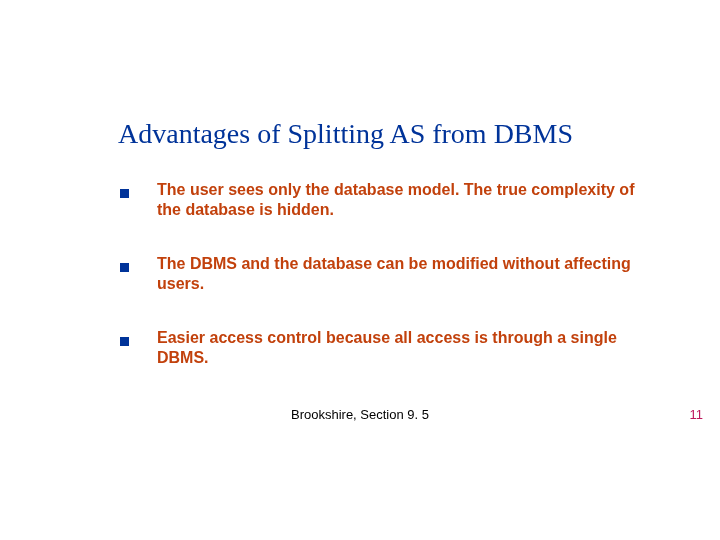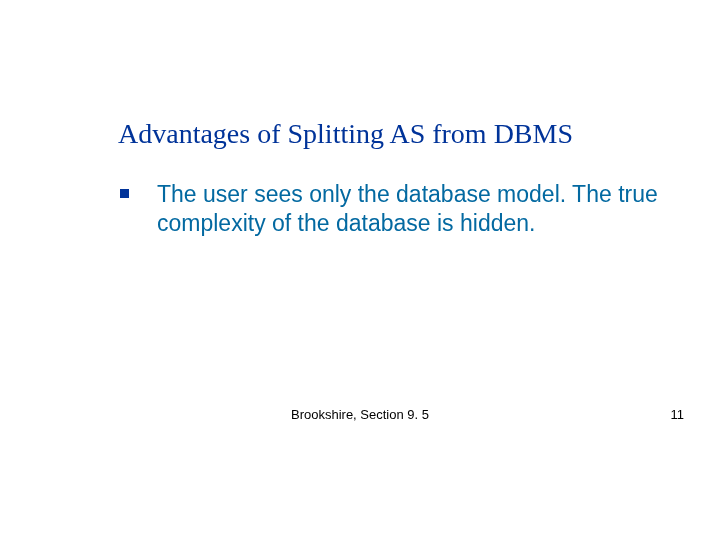--- a/index.html
+++ b/index.html
@@ -42,56 +42,65 @@
   }
   .bullet {
     width: 9px;
     height: 9px;
     background: #003399;
     flex: 0 0 9px;
     margin-top: 9px;
     margin-right: 28px;
   }
   .item-text {
-    font-size: 23px;
+    font-size: 16px;
     line-height: 1.25;
-    color: #0369a1;
+    color: #c2410c;
+    font-weight: bold;
   }
   .footer {
     position: absolute;
     bottom: 14px;
     left: 0;
     width: 720px;
     text-align: center;
     font-size: 13px;
     color: #000;
   }
   .pagenum {
     position: absolute;
     bottom: 14px;
-    right: 36px;
+    right: 17px;
     font-size: 13px;
-    color: #000000;
+    color: #be185d;
   }
 </style>
 </head>
 <body>
 
 <div class="slide">
 
   <div class="title">Advantages of Splitting AS from DBMS</div>
 
   <div class="body">
 
     <div class="item">
       <div class="bullet"></div>
       <div class="item-text">The user sees only the database model. The true complexity of the database is hidden.</div>
     </div>
 
+    <div class="item">
+      <div class="bullet"></div>
+      <div class="item-text">The DBMS and the database can be modified without affecting users.</div>
+    </div>
 
 
+    <div class="item">
+      <div class="bullet"></div>
+      <div class="item-text">Easier access control because all access is through a single DBMS.</div>
+    </div>
 
   </div>
 
   <div class="footer">Brookshire, Section 9. 5</div>
   <div class="pagenum">11</div>
 
 </div>
 
 </body></html>

